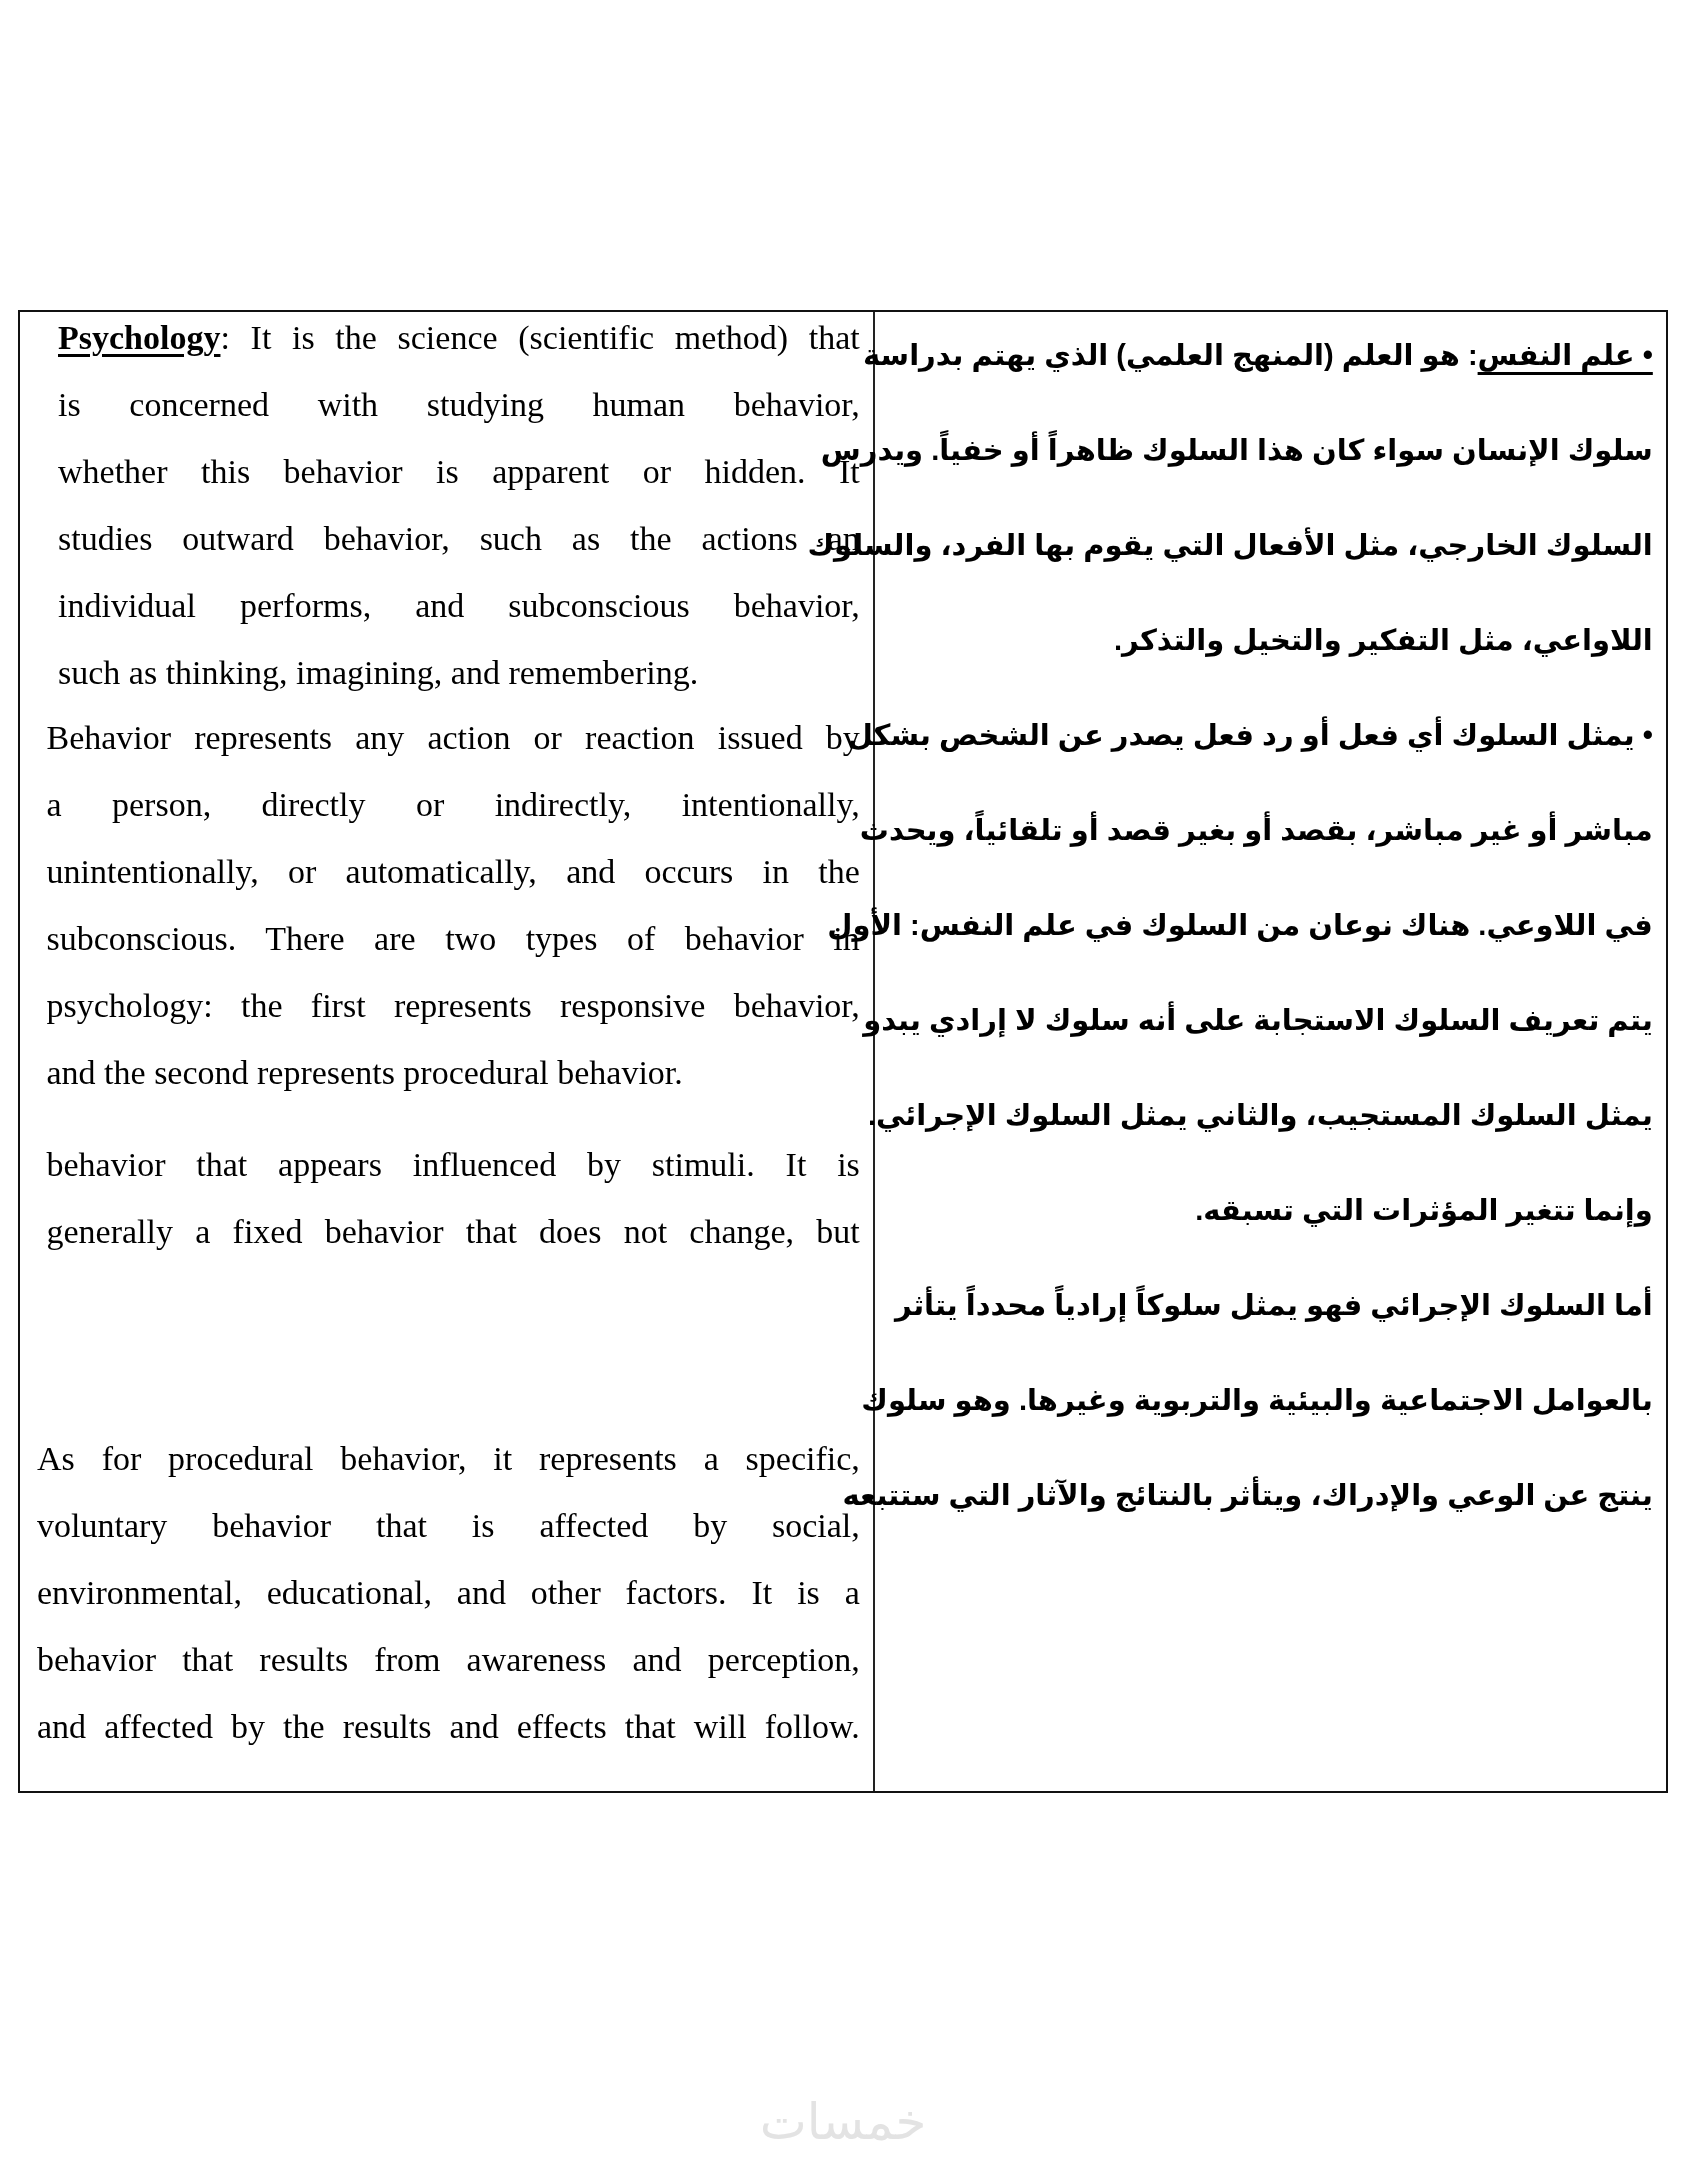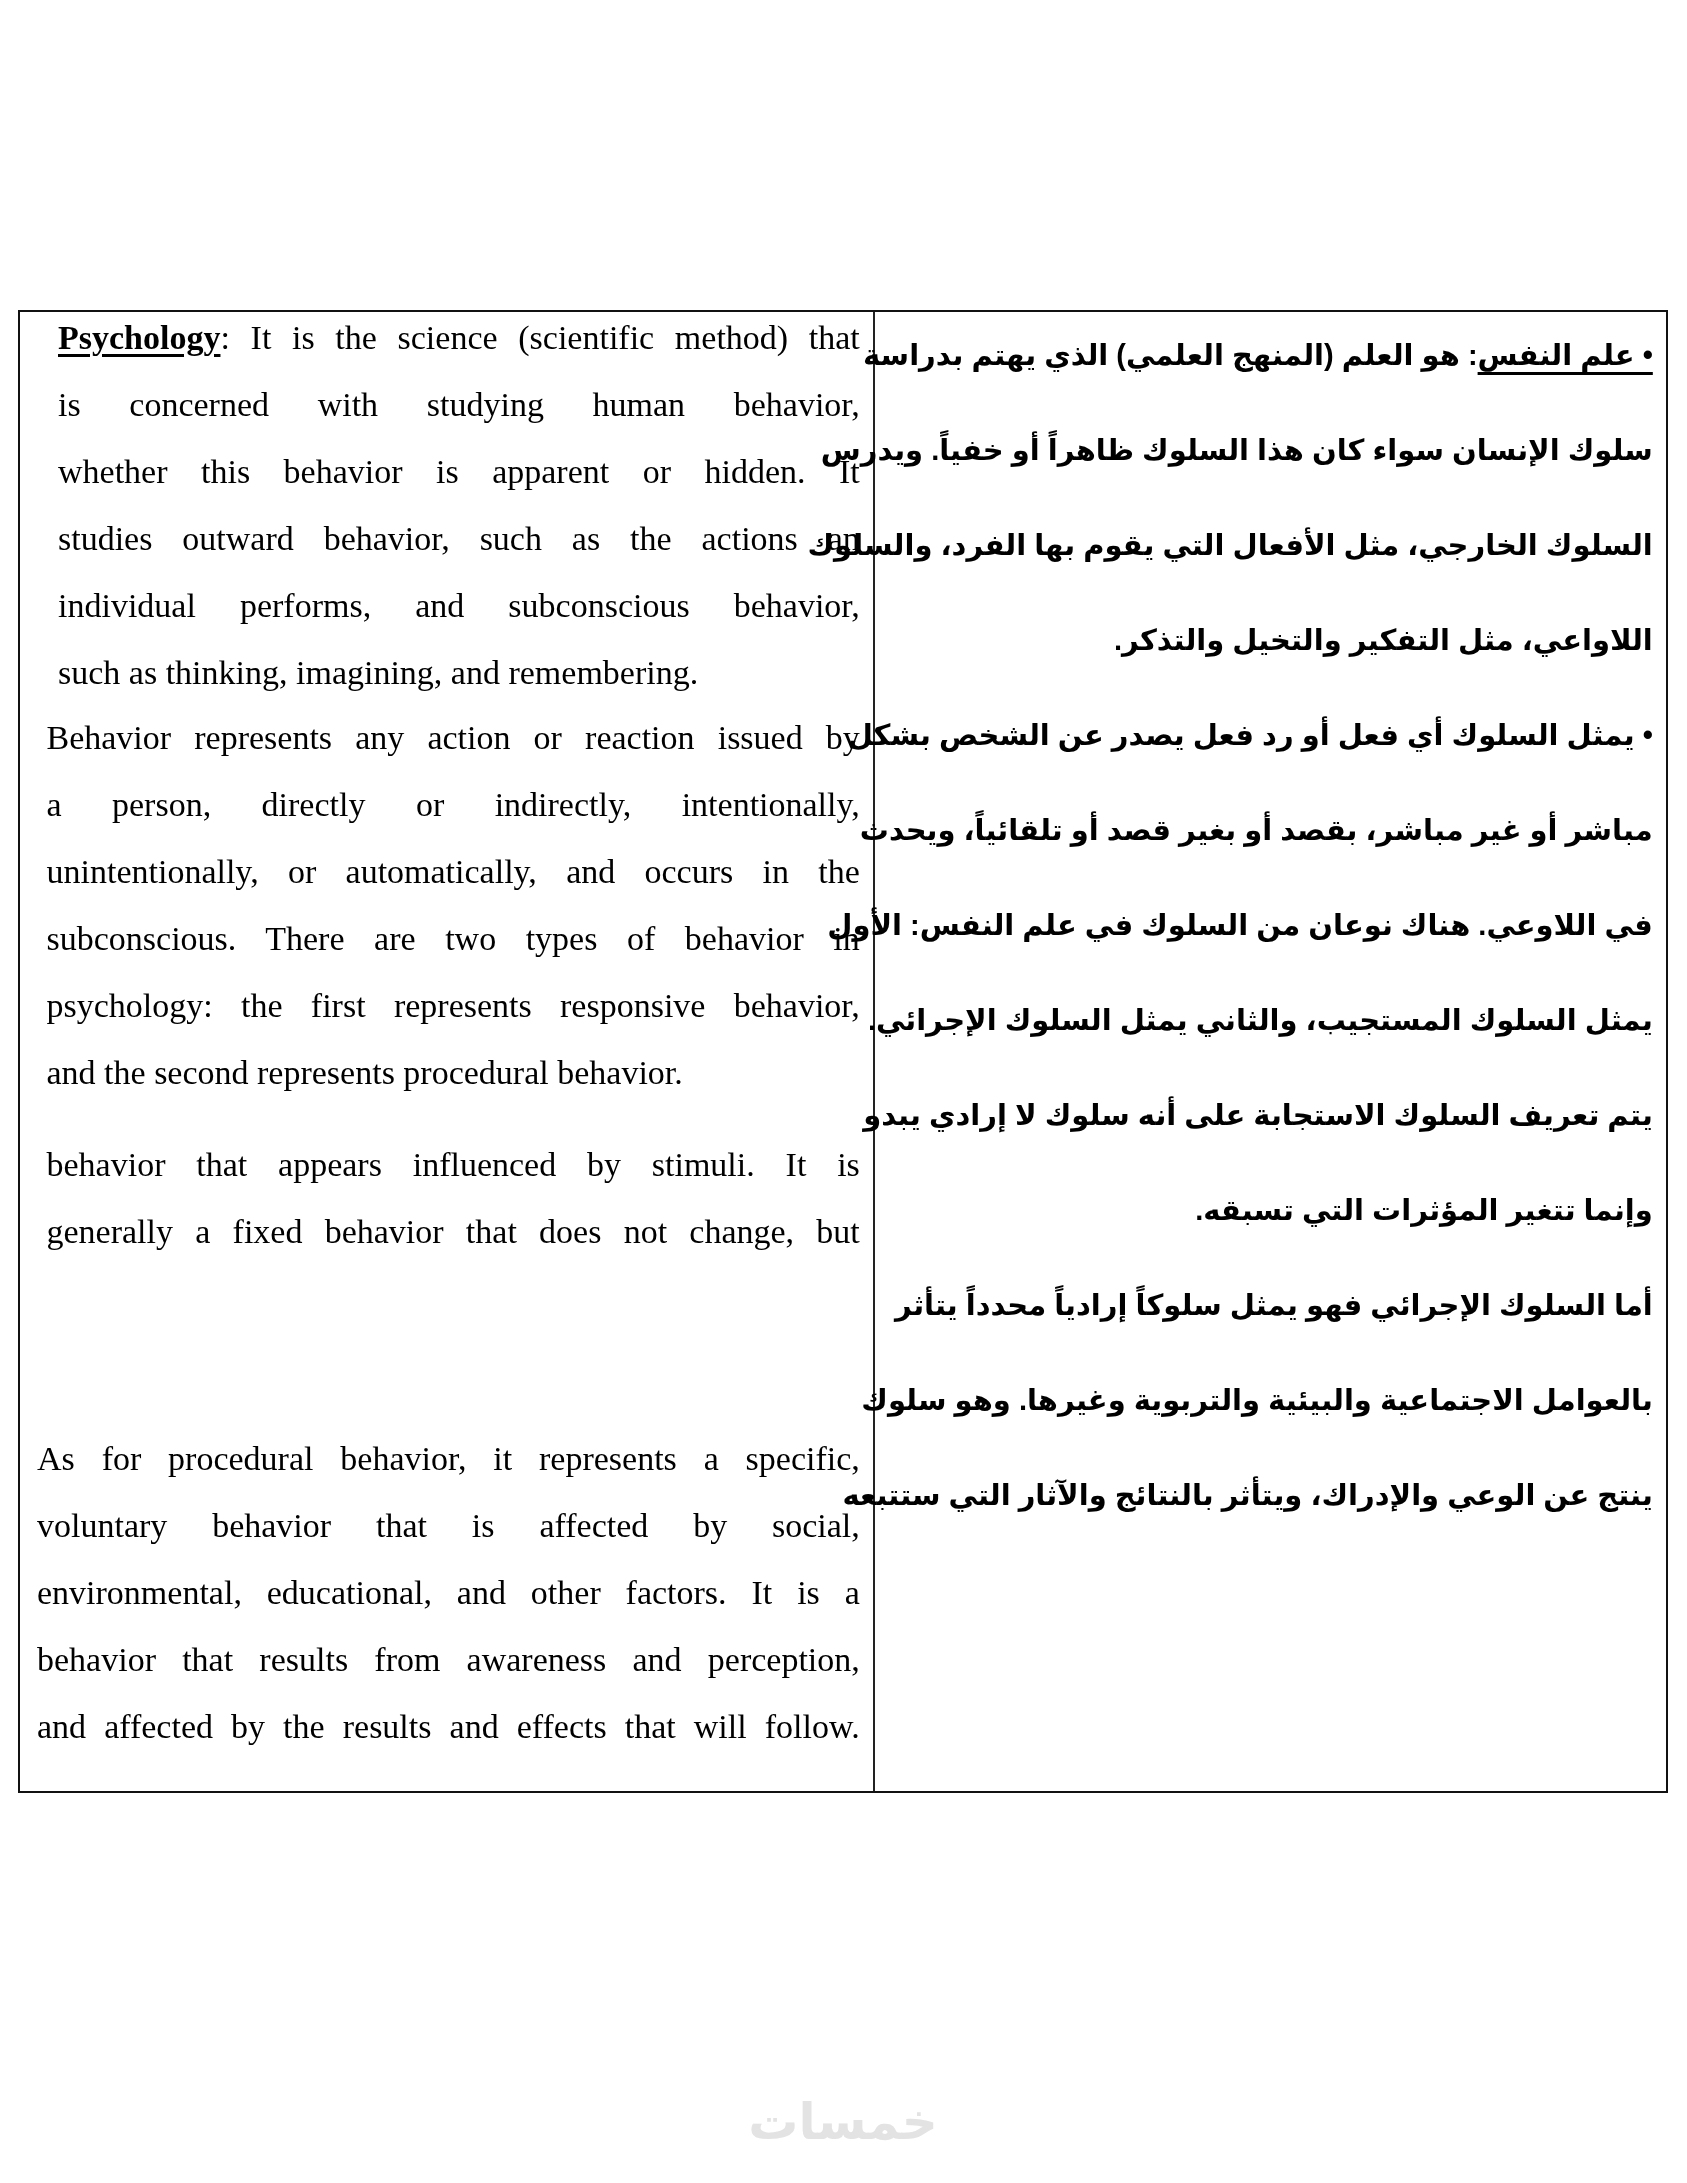--- a/index.html
+++ b/index.html
@@ -34,21 +34,21 @@
   .ar-block {
     position: absolute; right: 13.2px; left: 24px; top: -4px;
     direction: rtl; font-family: "Liberation Sans", "DejaVu Sans", sans-serif;
     font-weight: bold; font-size: 29px; line-height: 95px; color: #000; margin: 0;
   }
   .ar-line { display: block; white-space: nowrap; text-align: right; }
   .ar-heading { text-decoration: underline; text-decoration-thickness: 2.6px; text-underline-offset: 6.6px; }
 
   .watermark {
     position: absolute; left: 742px; top: 2084px; width: 202px; height: 53px;
-    font-family: "DejaVu Sans", sans-serif; font-size: 50px; font-weight: bold;
+    font-family: "DejaVu Sans", sans-serif; font-size: 50px; font-weight: normal;
     color: #e3e3e3; text-align: center; line-height: 53px; direction: rtl;
   }
 </style>
 </head>
 <body>
 
 <div class="page">
   <div class="doc-table">
 
     <div class="col-en">
@@ -88,22 +88,22 @@
 
     <div class="col-ar">
       <p class="ar-block">
         <span class="ar-line"><span class="ar-heading">• علم النفس</span><span>: هو العلم (المنهج العلمي) الذي يهتم بدراسة</span></span>
         <span class="ar-line">سلوك الإنسان سواء كان هذا السلوك ظاهراً أو خفياً. ويدرس</span>
         <span class="ar-line">السلوك الخارجي، مثل الأفعال التي يقوم بها الفرد، والسلوك</span>
         <span class="ar-line">اللاواعي، مثل التفكير والتخيل والتذكر.</span>
         <span class="ar-line">• يمثل السلوك أي فعل أو رد فعل يصدر عن الشخص بشكل</span>
         <span class="ar-line">مباشر أو غير مباشر، بقصد أو بغير قصد أو تلقائياً، ويحدث</span>
         <span class="ar-line">في اللاوعي. هناك نوعان من السلوك في علم النفس: الأول</span>
+        <span class="ar-line">يتم تعريف السلوك الاستجابة على أنه سلوك لا إرادي يبدو</span>
         <span class="ar-line">يمثل السلوك المستجيب، والثاني يمثل السلوك الإجرائي.</span>
-        <span class="ar-line">يتم تعريف السلوك الاستجابة على أنه سلوك لا إرادي يبدو</span>
         <span class="ar-line">وإنما تتغير المؤثرات التي تسبقه.</span>
         <span class="ar-line">أما السلوك الإجرائي فهو يمثل سلوكاً إرادياً محدداً يتأثر</span>
         <span class="ar-line">بالعوامل الاجتماعية والبيئية والتربوية وغيرها. وهو سلوك</span>
         <span class="ar-line">ينتج عن الوعي والإدراك، ويتأثر بالنتائج والآثار التي ستتبعه</span>
       </p>
     </div>
   </div>
 
   <div class="watermark" style="color: rgb(227, 227, 227);">خمسات</div>
 </div>

